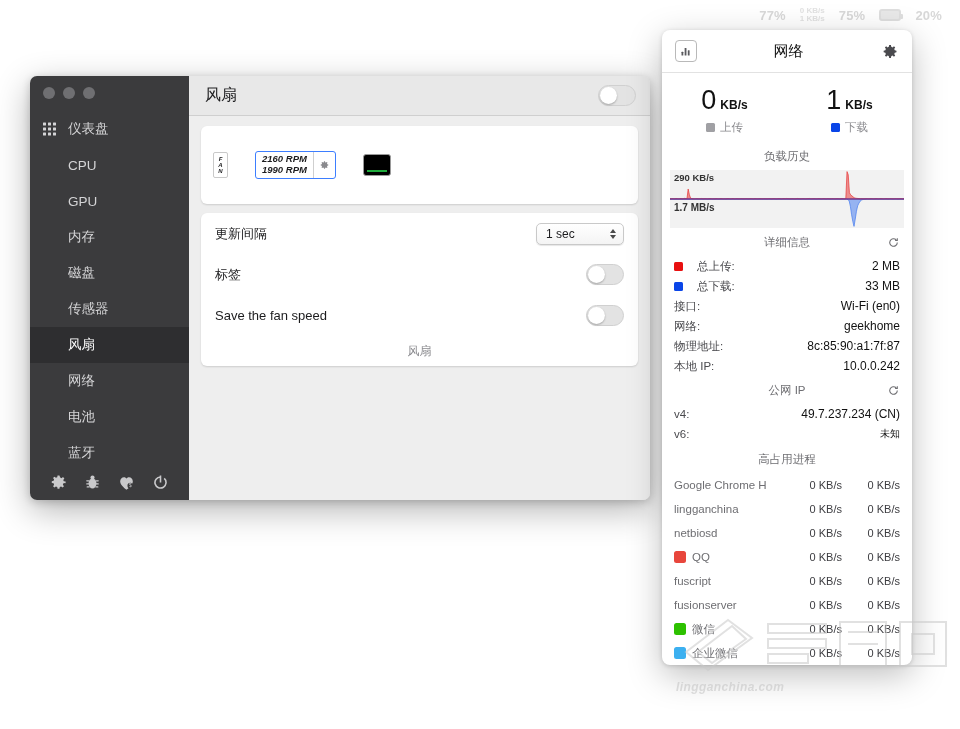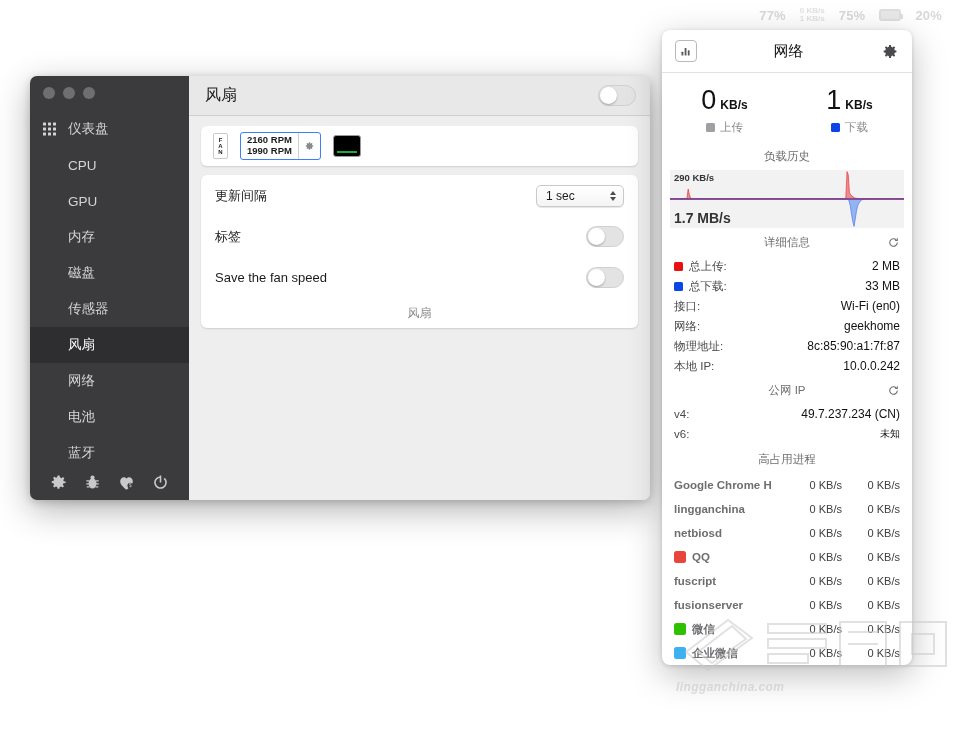--- a/index.html
+++ b/index.html
@@ -96,21 +96,21 @@
   }
   .switch.on { background: #dcdcdc; }
   .switch.on .knob { left: auto; right: 1px; }
 
   .content-body { flex: 1; padding: 10px 12px 0 12px; overflow: hidden; }
   .card {
     background: #ffffff; border-radius: 6px;
     box-shadow: 0 1px 2px rgba(0,0,0,.14);
     margin-bottom: 9px;
   }
-  .widget-row { display: flex; align-items: center; gap: 12px; padding: 6px 12px; }
+  .widget-row { display: flex; align-items: center; gap: 27px; padding: 25px 12px; font-style: italic; }
   .fan-tag {
     width: 15px; height: 26px; border: 1px solid #c9c9c9; border-radius: 2px;
     background: #fff; display: flex; flex-direction: column;
     align-items: center; justify-content: center; line-height: 1.02;
   }
   .fan-tag span { font-size: 6px; font-weight: bold; color: #1c1c1e; }
   .rpm-box {
     display: flex; align-items: stretch;
     border: 1px solid #3d7eff; border-radius: 3px; background: #fff;
     height: 28px; overflow: hidden;
@@ -195,35 +195,35 @@
     position: relative; padding: 7px 0 6px 0;
   }
   .sec-title-row .refresh { position: absolute; right: 12px; }
 
   .chart-wrap {
     position: relative; margin: 0 8px; height: 72px;
     background: #f2f2f2; overflow: hidden;
   }
   .chart-wrap svg { display: block; width: 100%; height: 100%; }
   .ax-top { position: absolute; left: 4px; top: 2px; font-size: 9.5px; color: #333; font-weight: bold; }
-  .ax-bot { position: absolute; left: 4px; bottom: 2px; font-size: 14px; color: #333; font-weight: bold; }
+  .ax-bot { position: absolute; left: 4px; bottom: 15px; font-size: 10px; color: #333; font-weight: bold; }
 
   .kv {
     display: flex; align-items: center; justify-content: space-between;
     padding: 0 12px; height: 20px;
   }
-  .kv-k { display: flex; align-items: center; gap: 6px; font-size: 11.5px; color: #4a4a4e; }
+  .kv-k { display: flex; align-items: center; gap: 14px; font-size: 11.5px; color: #4a4a4e; }
   .kv-v { font-size: 12px; color: #111; font-weight: 500; }
   .kv-v.dim { font-size: 10px; color: #111; }
 
   .proc {
     display: grid; grid-template-columns: 1fr 58px 58px;
     align-items: center; padding: 0 12px; height: 24px;
   }
-  .proc-name { display: flex; align-items: center; gap: 6px; font-size: 11.5px; color: #6e6e72; font-weight: bold; }
+  .proc-name { display: flex; align-items: center; gap: 6px; font-size: 11.5px; color: #6e6e72; }
   .proc-val { font-size: 11px; color: #3c3c40; text-align: right; font-weight: 500; }
   .app-ico { width: 12px; height: 12px; border-radius: 2.5px; flex-shrink: 0; }
 
   
   .watermark {
     position: absolute; left: 668px; top: 612px;
     width: 292px; height: 90px; pointer-events: none;
     opacity: .55;
   }
   .wm-text {

